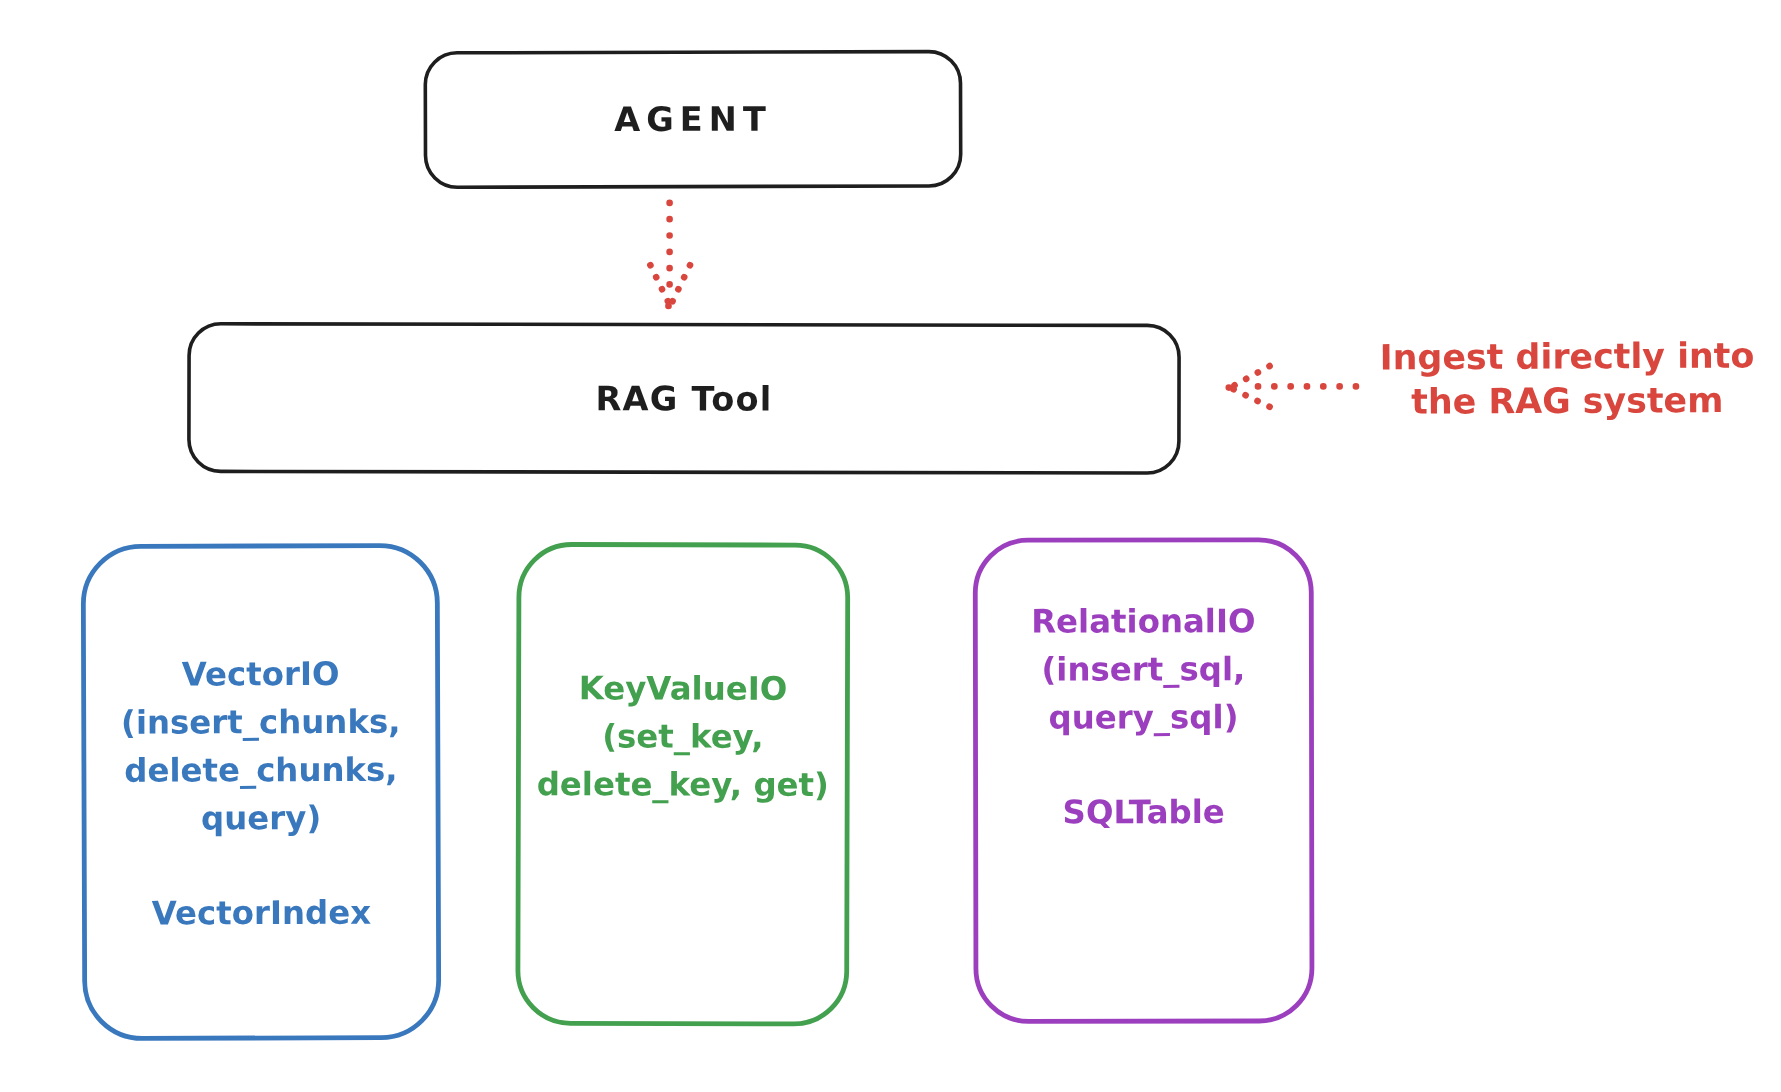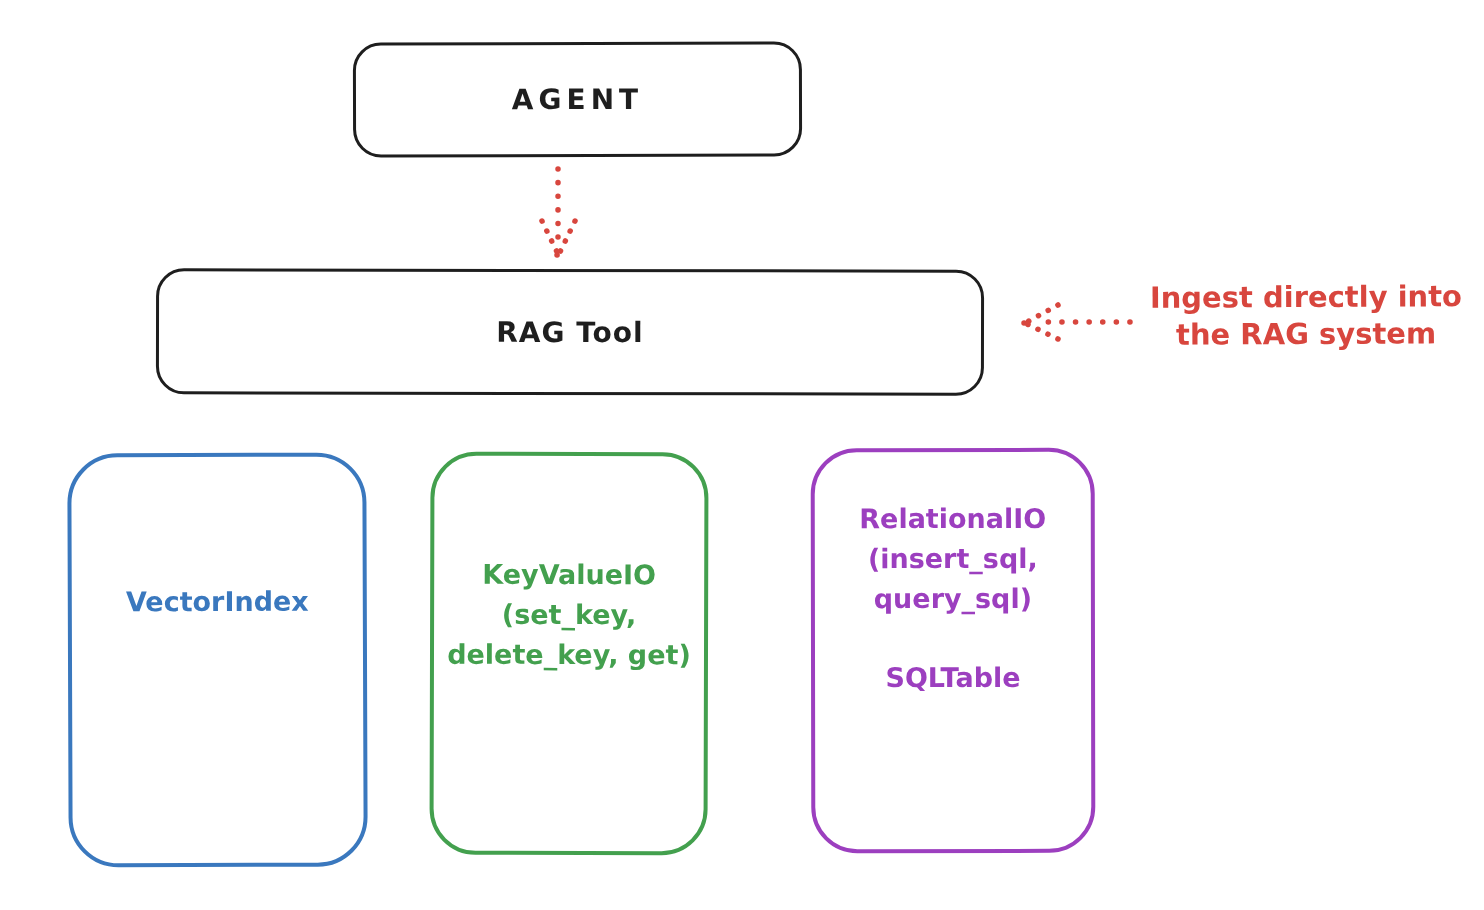--- a/index.html
+++ b/index.html
@@ -110,20 +110,26 @@
   <div class="node rag">
     <span class="label">RAG Tool</span>
   </div>
 
   <div class="annotation">
     <div>Ingest directly into</div>
     <div>the RAG system</div>
   </div>
 
   <div class="node store vector">
+    <div class="methods">
+      <div>VectorIO</div>
+      <div>(insert_chunks,</div>
+      <div>delete_chunks,</div>
+      <div>query)</div>
+    </div>
     <div class="index">VectorIndex</div>
   </div>
 
   <div class="node store keyvalue">
     <div class="methods">
       <div>KeyValueIO</div>
       <div>(set_key,</div>
       <div>delete_key, get)</div>
     </div>
   </div>

